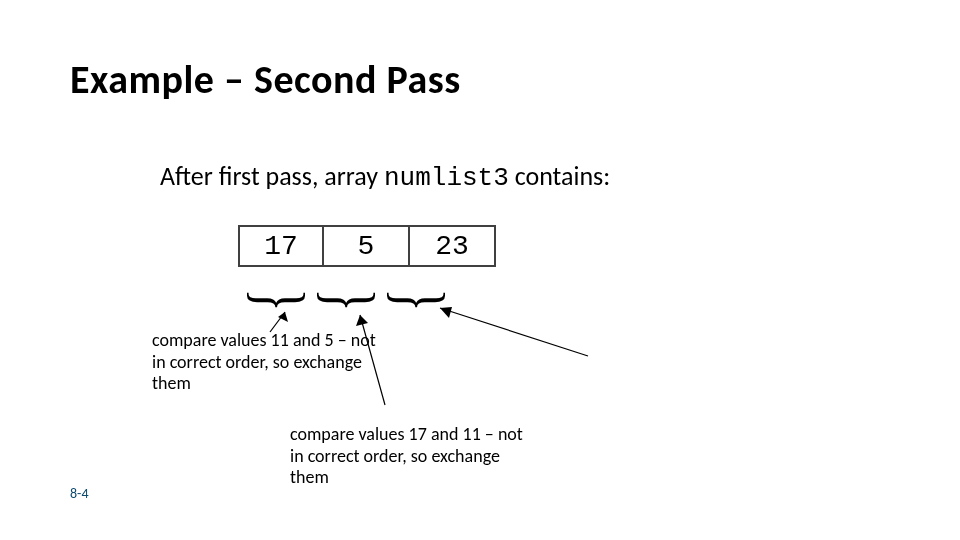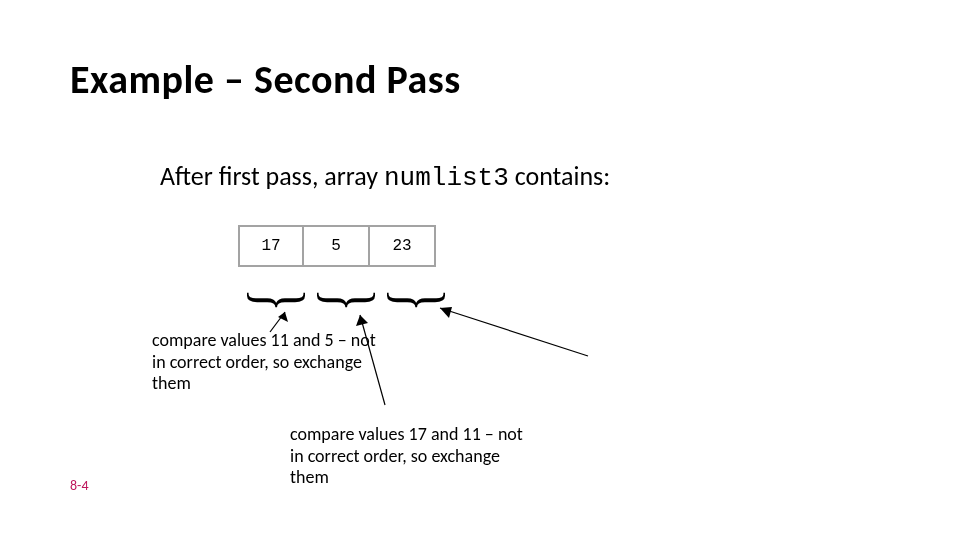--- a/index.html
+++ b/index.html
@@ -35,29 +35,29 @@
   .subtitle .mono {
     font-family: "Courier New", Courier, monospace;
   }
   .array-wrap {
     position: absolute;
     left: 238px;
     top: 225px;
     display: flex;
   }
   .cell {
-    width: 66px;
+    width: 86px;
     height: 42px;
-    border: 2px solid #a3a3a3;
+    border: 2px solid #404040;
     box-sizing: border-box;
     display: flex;
     align-items: center;
     justify-content: center;
     font-family: "Courier New", Courier, monospace;
-    font-size: 16px;
+    font-size: 28px;
   }
   .cell + .cell {
     border-left: none;
   }
   .brace {
     position: absolute;
     font-size: 48px;
     line-height: 1;
     transform: rotate(90deg) scaleY(1.45);
     font-family: "Times New Roman", Georgia, serif;
@@ -72,23 +72,23 @@
     font-size: 18px;
     line-height: 1.2;
     font-weight: 400;
   }
   .note.n1 { left: 152px; top: 330px; width: 230px; }
   .note.n2 { left: 290px; top: 424px; width: 240px; }
   .note.n3 { left: 590px; top: 339px; width: 230px; }
   .slidenum {
     position: absolute;
     left: 70px;
-    bottom: 46px;
+    bottom: 38px;
     font-size: 14px;
-    color: #be185d;
+    color: #0c4a6e;
   }
   svg.arrows {
     position: absolute;
     left: 0;
     top: 0;
     width: 960px;
     height: 540px;
     pointer-events: none;
   }
   svg.arrows line {

